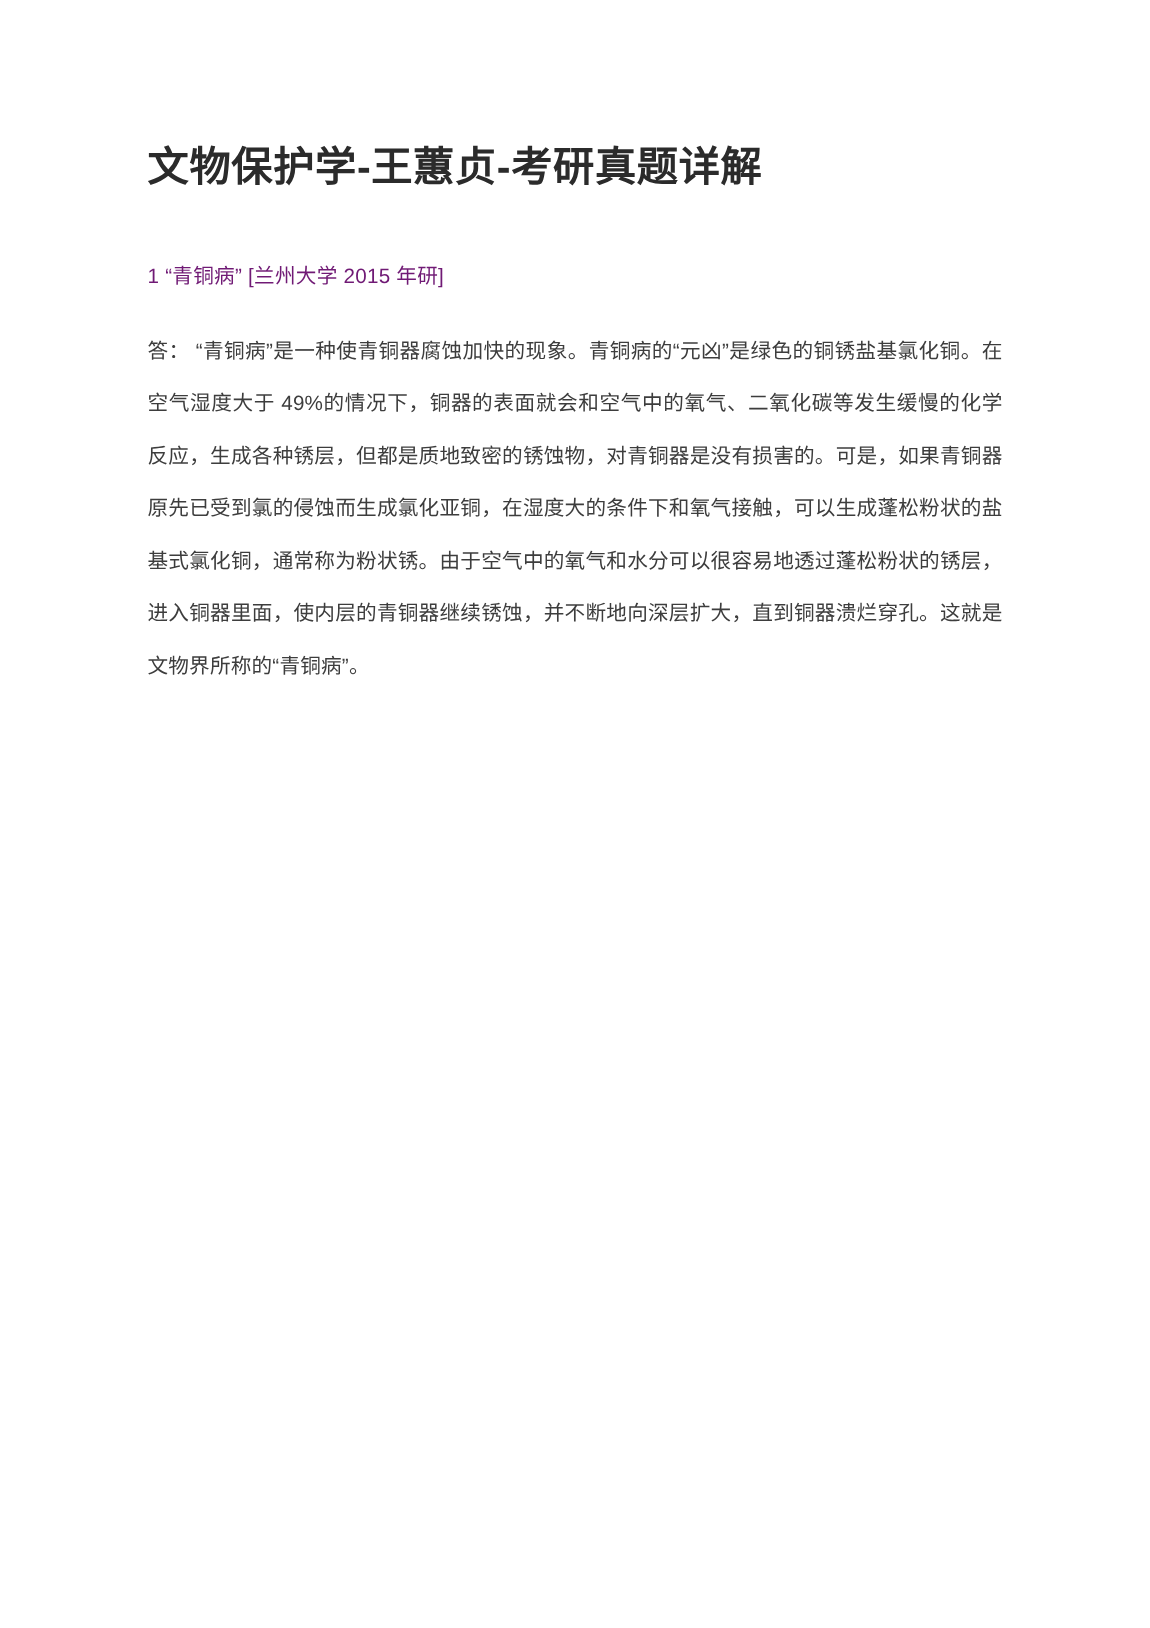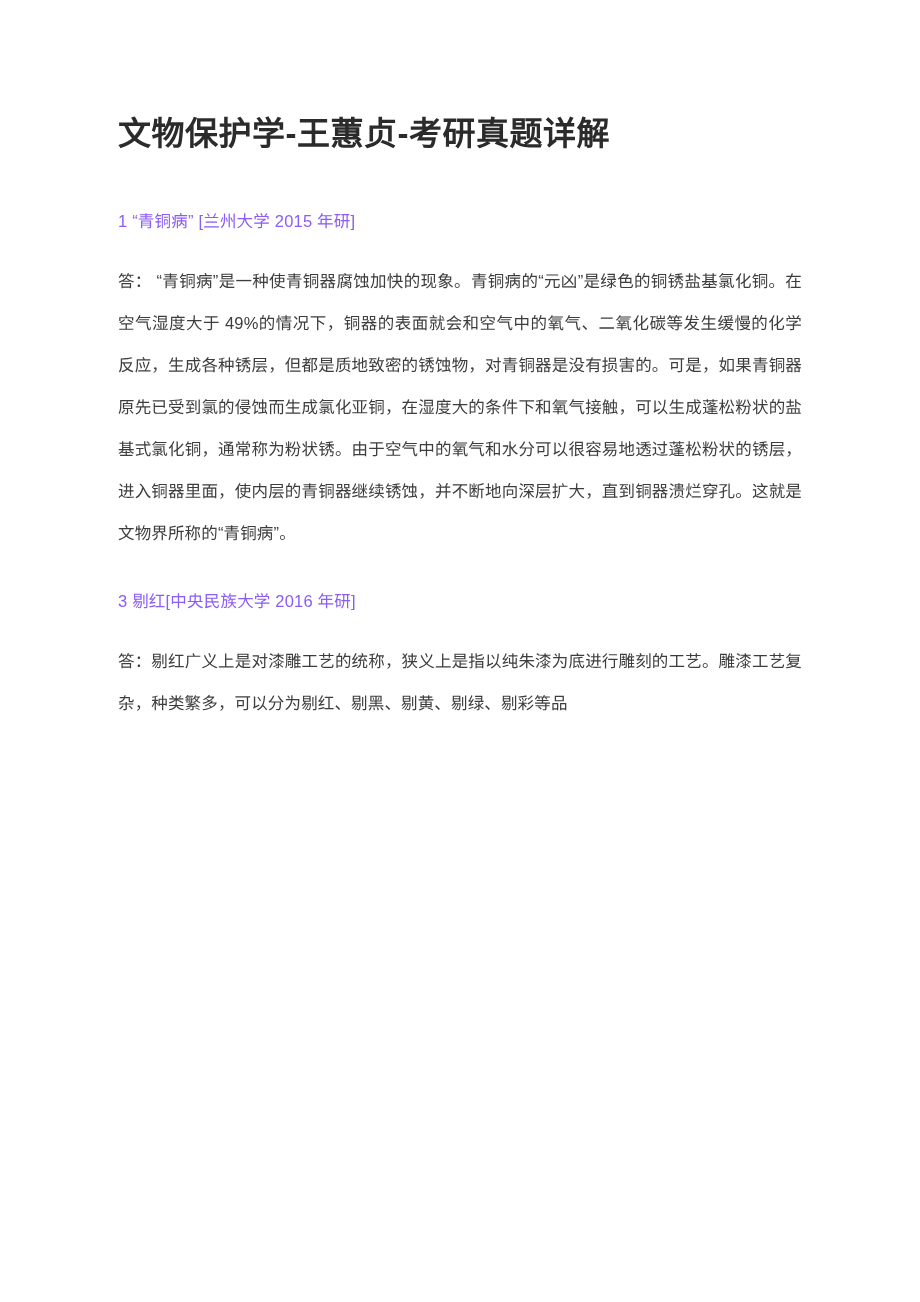--- a/index.html
+++ b/index.html
@@ -35,21 +35,21 @@
     white-space: nowrap;
   }
 
   .qa-block {
     margin: 0;
   }
 
   .question {
     font-size: 16.5px;
     line-height: 42px;
-    color: #8b5cf6;
+    color: #701a75;
     margin: 0 0 18px 0;
     letter-spacing: 0.2px;
     white-space: nowrap;
   }
 
   .answer {
     font-size: 16.5px;
     line-height: 42px;
     color: #3d3d3d;
     margin: 0 0 26px 0;
@@ -69,18 +69,14 @@
 <div id="page">
 
   <h1 id="doc-title">文物保护学-王蕙贞-考研真题详解</h1>
 
   <div class="qa-block">
     <p class="question">1 “青铜病” [兰州大学 2015 年研]</p>
     <p class="answer">答： “青铜病”是一种使青铜器腐蚀加快的现象。青铜病的“元凶”是绿色的铜锈盐基氯化铜。在空气湿度大于 49%的情况下，铜器的表面就会和空气中的氧气、二氧化碳等发生缓慢的化学反应，生成各种锈层，但都是质地致密的锈蚀物，对青铜器是没有损害的。可是，如果青铜器原先已受到氯的侵蚀而生成氯化亚铜，在湿度大的条件下和氧气接触，可以生成蓬松粉状的盐基式氯化铜，通常称为粉状锈。由于空气中的氧气和水分可以很容易地透过蓬松粉状的锈层，进入铜器里面，使内层的青铜器继续锈蚀，并不断地向深层扩大，直到铜器溃烂穿孔。这就是文物界所称的“青铜病”。</p>
   </div>
 
 
-  <div class="qa-block">
-    <p class="question">3 剔红[中央民族大学 2016 年研]</p>
-    <p class="answer">答：剔红广义上是对漆雕工艺的统称，狭义上是指以纯朱漆为底进行雕刻的工艺。雕漆工艺复杂，种类繁多，可以分为剔红、剔黑、剔黄、剔绿、剔彩等品</p>
-  </div>
 
 </div>
 
 </body></html>

